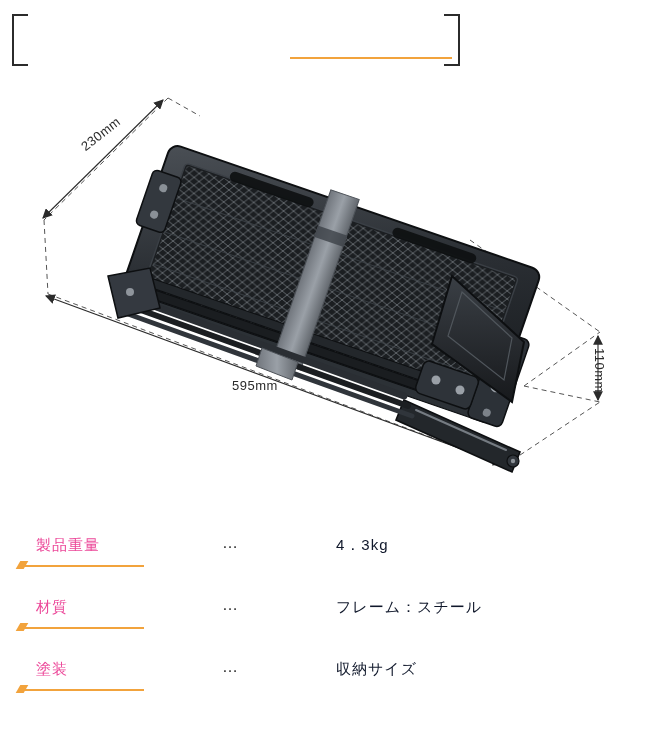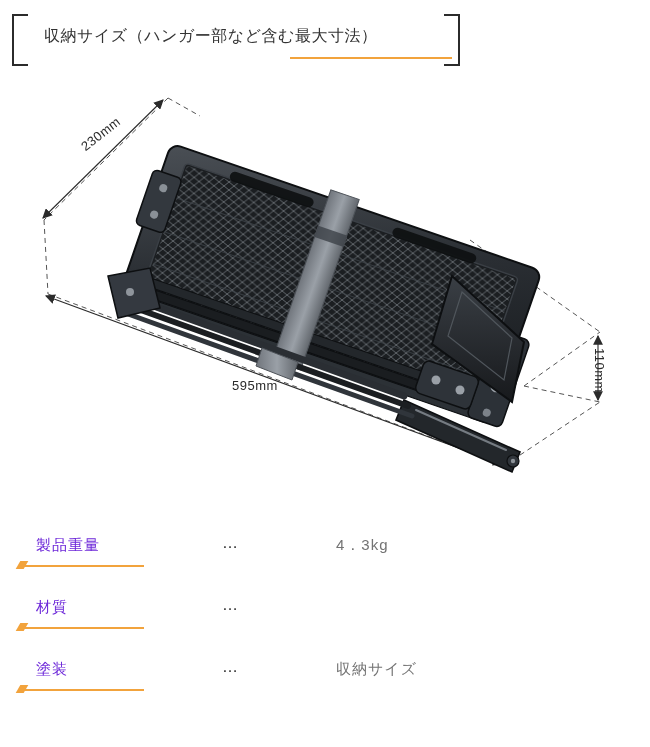--- a/index.html
+++ b/index.html
@@ -102,21 +102,21 @@
   }
   .spec-row {
     position: relative;
     height: 62px;
   }
   .spec-label {
     position: absolute;
     left: 36px;
     top: 16px;
     font-size: 15px;
-    color: #6d28d9;
+    color: #ec4899;
     letter-spacing: 1px;
   }
   .spec-underline {
     position: absolute;
     left: 24px;
     top: 45px;
     width: 120px;
     height: 2px;
     background: #f2a33c;
   }
@@ -136,32 +136,31 @@
     top: 14px;
     font-size: 16px;
     color: #2b2b2b;
     letter-spacing: 2px;
   }
   .spec-value {
     position: absolute;
     left: 336px;
     top: 16px;
     font-size: 15px;
-    color: #737373;
+    color: #0f172a;
     letter-spacing: 1px;
     text-align: center;
   }
 </style>
 </head>
 <body>
 
 <div class="header">
   <div class="bracket bracket-left"></div>
   <div class="bracket bracket-right"></div>
-  <div class="header-title">収納サイズ（ハンガー部など含む最大寸法）</div>
   <div class="header-underline"></div>
 </div>
 
 <div class="figure">
   <svg width="650" height="420" viewBox="0 0 650 420">
     <defs>
       <marker id="arrowEnd" markerWidth="9" markerHeight="9" refX="8" refY="4.5" orient="auto">
         <path d="M0,0 L9,4.5 L0,9 z" fill="#2b2b2b"></path>
       </marker>
       <marker id="arrowStart" markerWidth="9" markerHeight="9" refX="1" refY="4.5" orient="auto">
@@ -294,20 +293,21 @@
     <div class="spec-label">製品重量</div>
     <div class="spec-underline"></div>
     <div class="spec-dots">…</div>
     <div class="spec-value">4．3kg</div>
   </div>
 
   <div class="spec-row">
     <div class="spec-label">材質</div>
     <div class="spec-underline"></div>
     <div class="spec-dots">…</div>
+    <div class="spec-value">フレーム：スチール</div>
   </div>
 
   <div class="spec-row">
     <div class="spec-label">塗装</div>
     <div class="spec-underline"></div>
     <div class="spec-dots">…</div>
     <div class="spec-value">収納サイズ</div>
   </div>
 
 </div>

